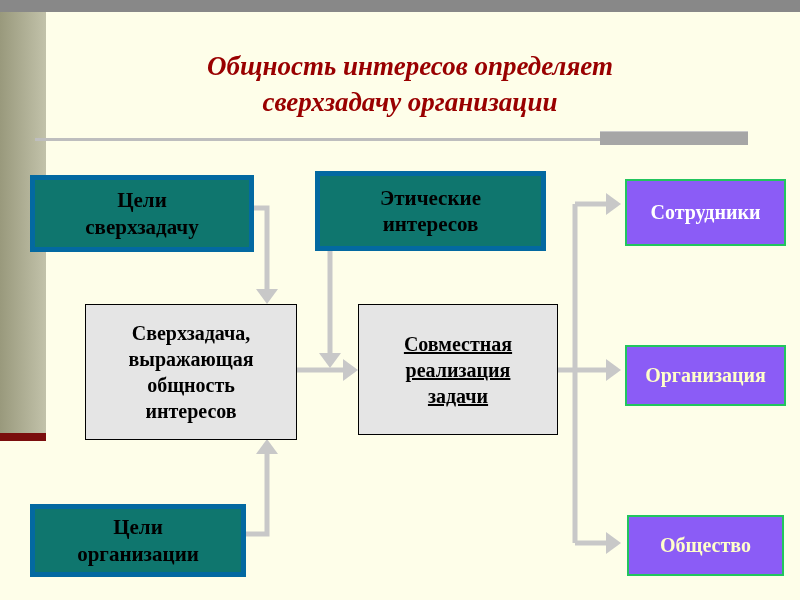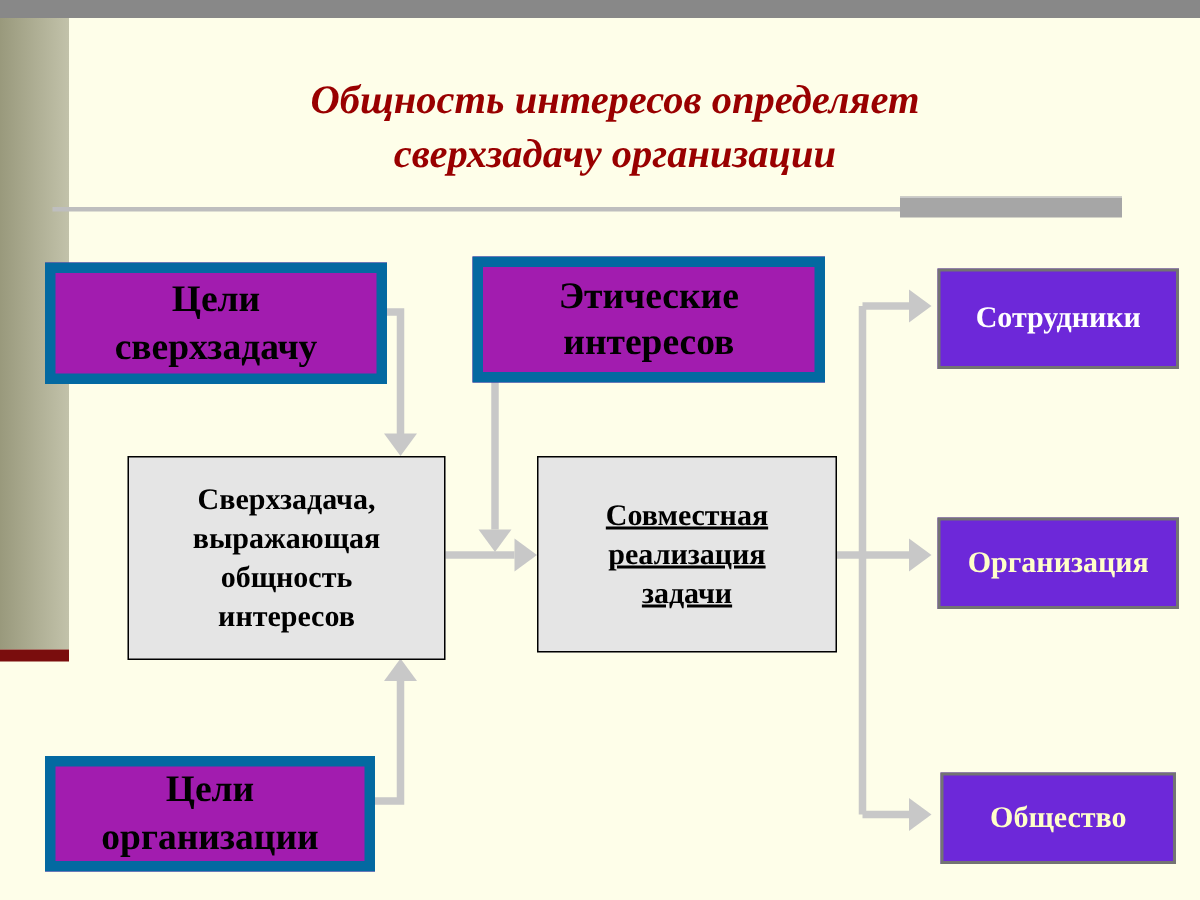--- a/index.html
+++ b/index.html
@@ -38,27 +38,27 @@
   }
   .box{
     position:absolute;
     display:flex;flex-direction:column;justify-content:center;align-items:center;
     text-align:center;
     font-weight:bold;color:#000;
     line-height:1.25;
   }
   .box span{display:block;}
   .pale{
-    background:#a21caf;border:7px solid #0369a1;font-size:25px;
+    background:#0f766e;border:5px solid #0369a1;font-size:21px;
   }
   .bright{
     background:#e5e5e5;border:1px solid #000;font-size:20px;line-height:1.3;
   }
   .blue{
-    background:#6d28d9;border:2px solid #737373;font-size:20px;
+    background:#8b5cf6;border:2px solid #22c55e;font-size:20px;
   }
   .text-white{color:#FFFFFF;}
   .text-cream{color:#FFFFC9;}
   .connectors{
     position:absolute;left:0;top:0;width:800px;height:600px;
     pointer-events:none;
   }
 </style>
 </head>
 <body>

